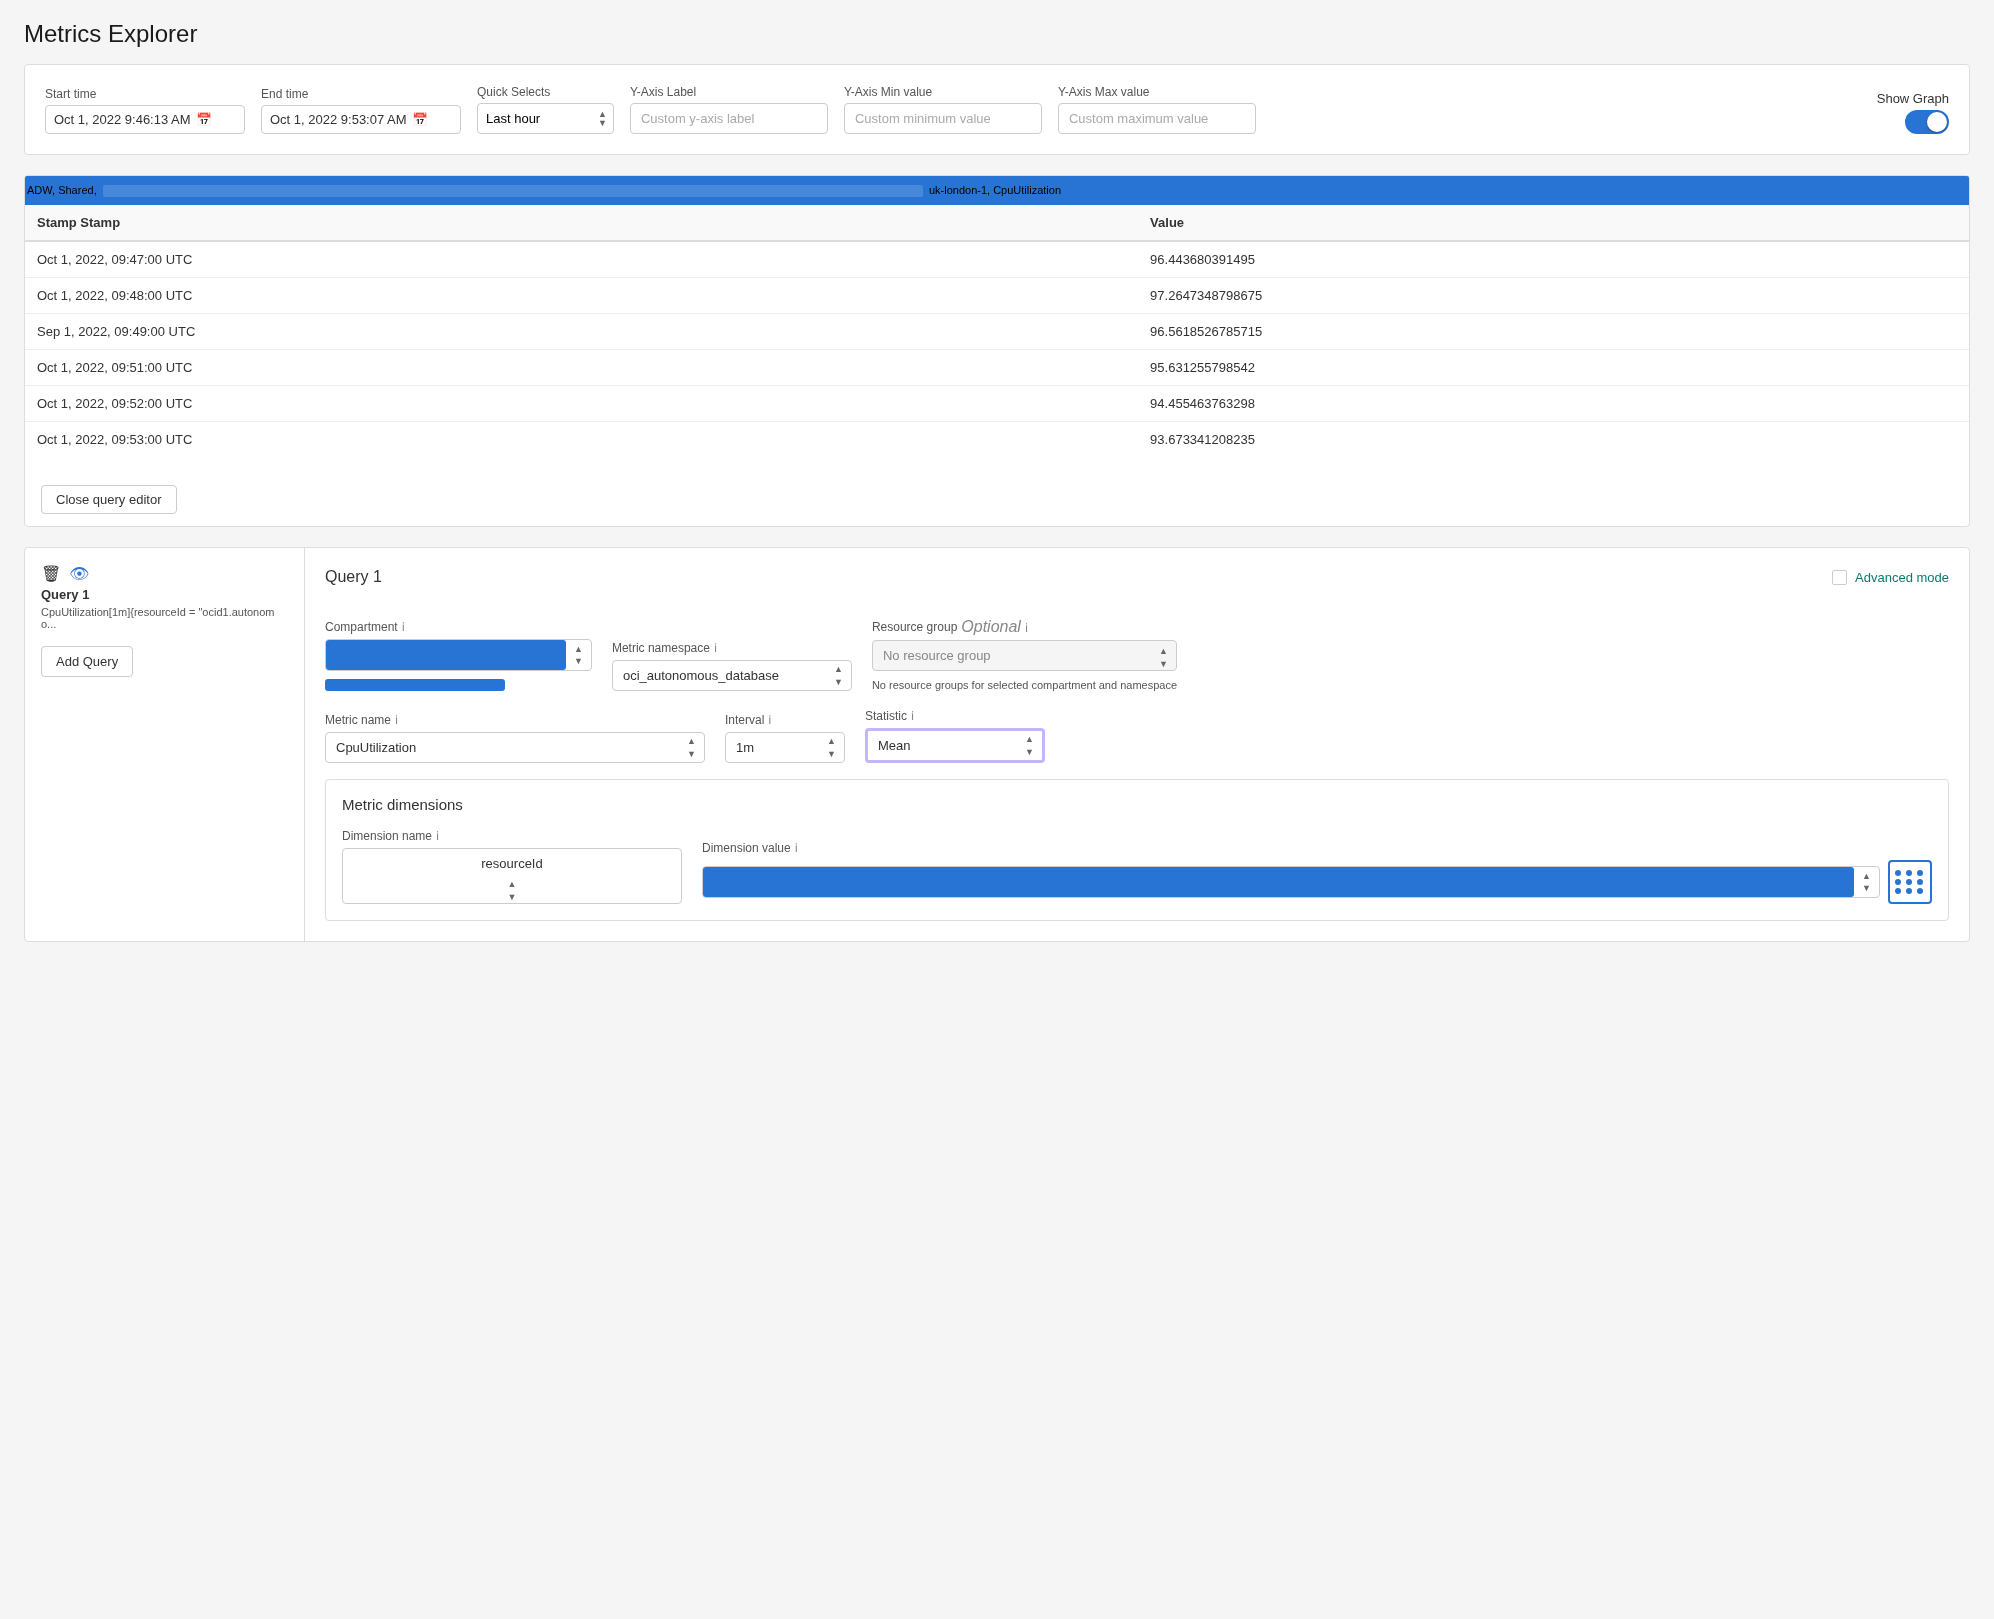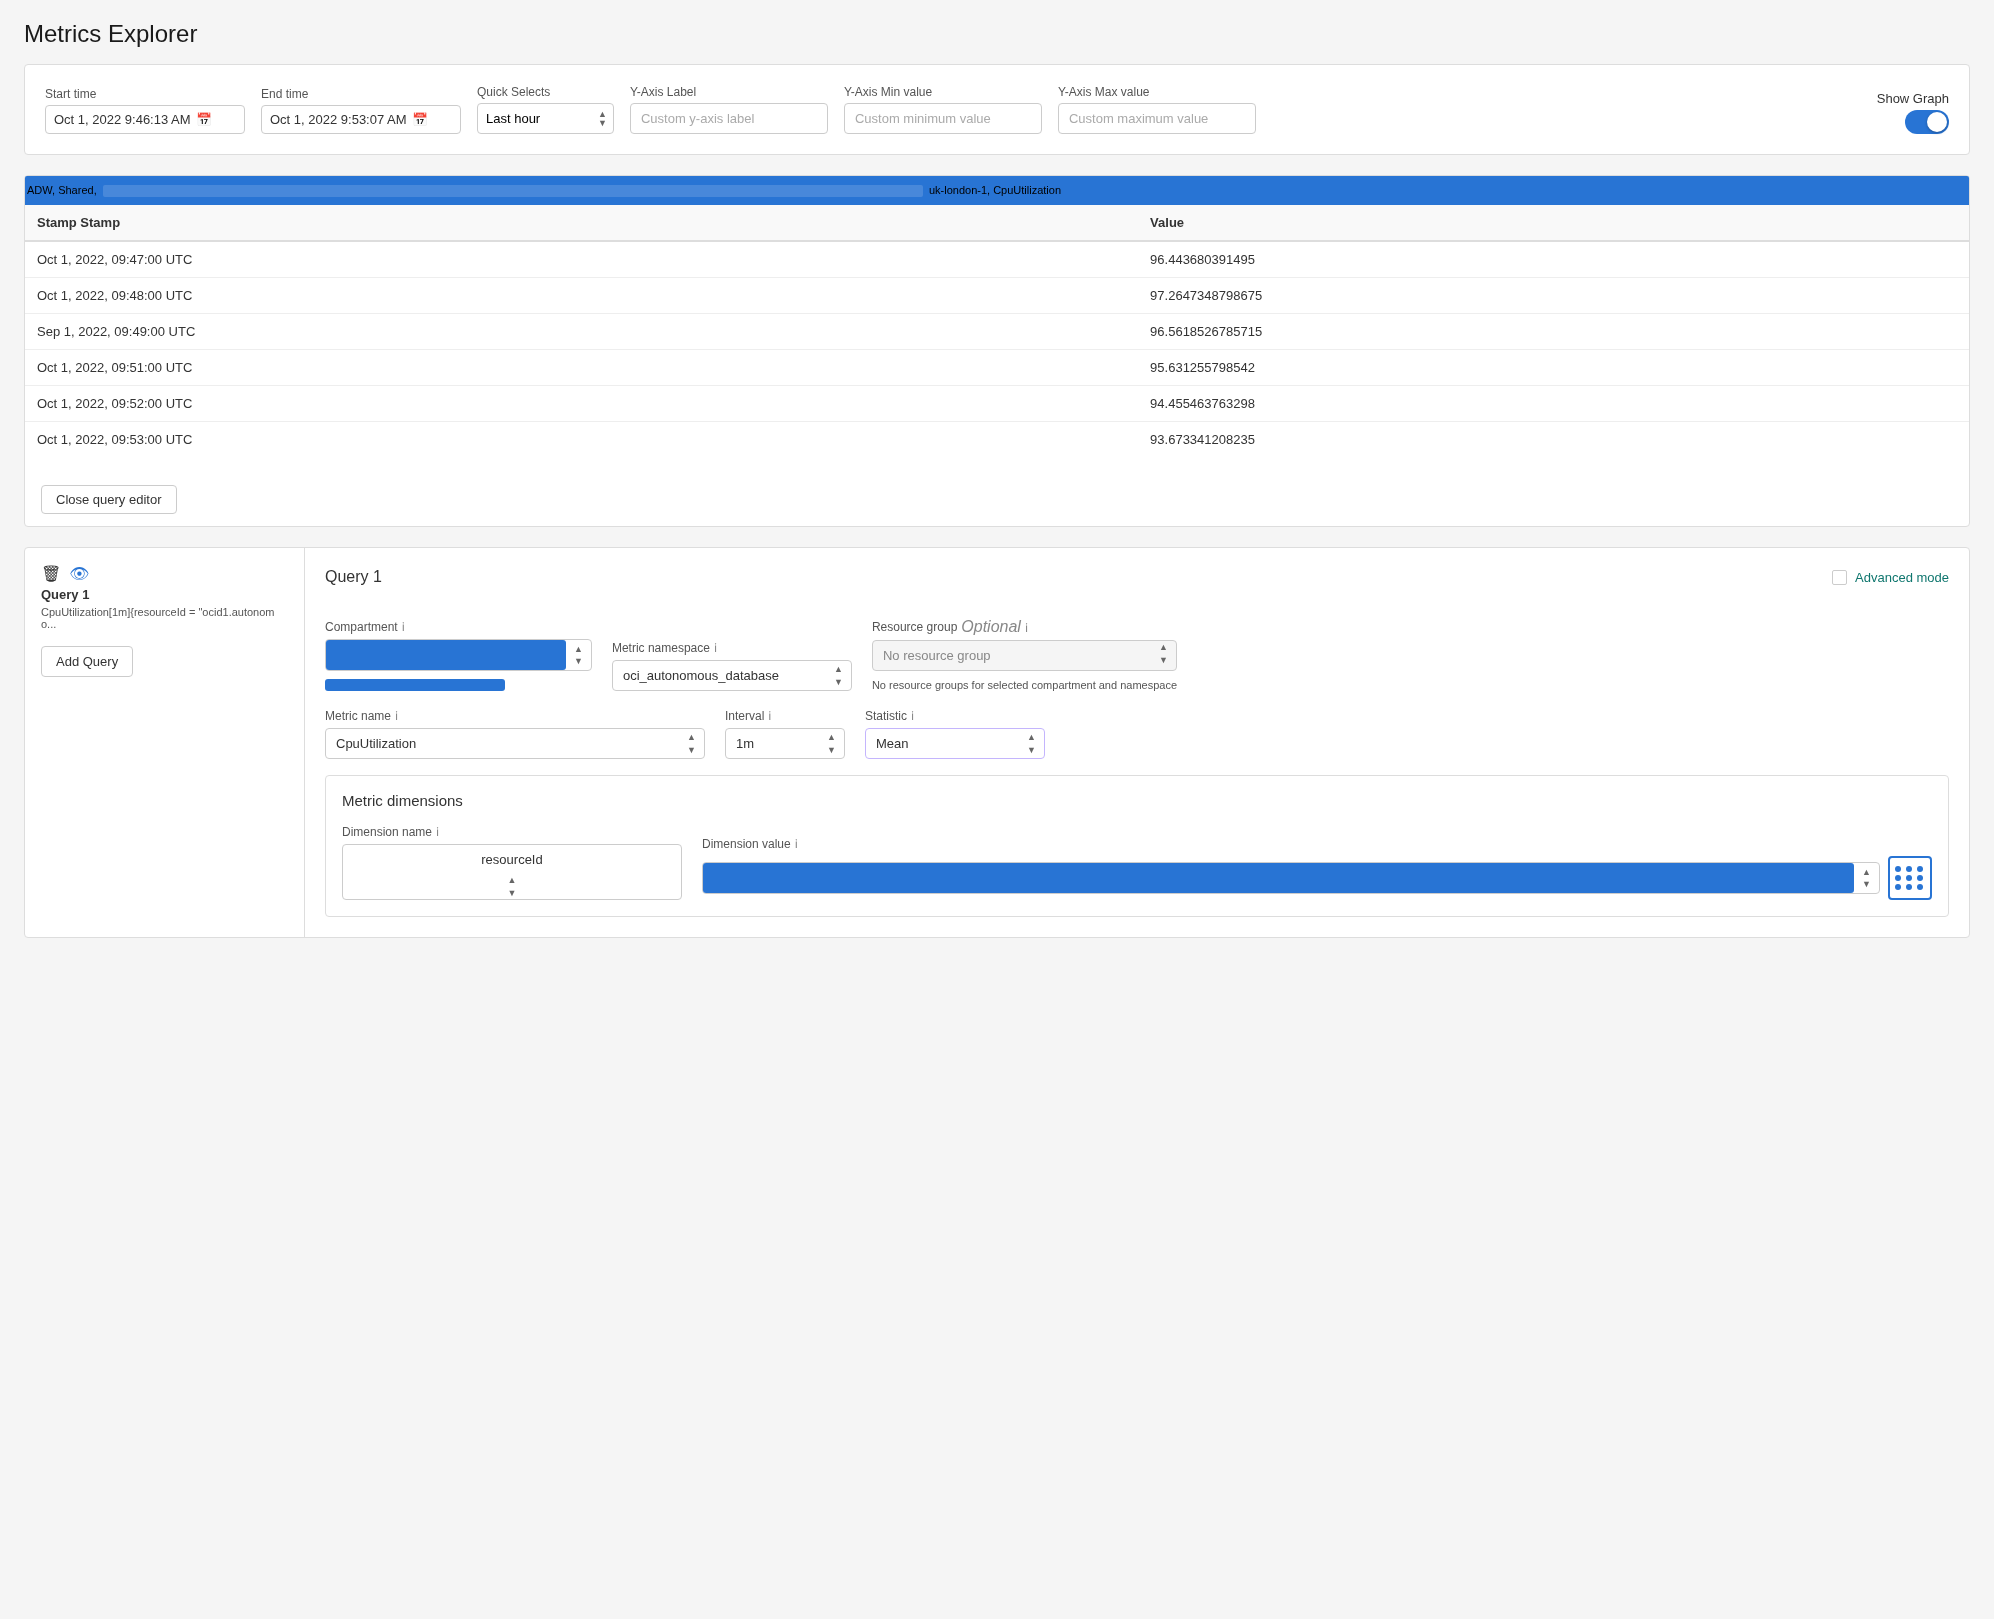--- a/index.html
+++ b/index.html
@@ -235,21 +235,21 @@
                 </div>
             </div>
           </div>
 
           <div class="form-group">
             <span class="form-label">
               <span>Resource group</span>
               <span class="optional-tag">Optional</span>
               <span class="info-icon">ℹ</span>
             </span>
-            <div style="display:flex; align-items:flex-start; border:1px solid #ccc; border-radius:4px; background:#f5f5f5; min-width:240px;">
+            <div style="display:flex; align-items:flex-end; border:1px solid #ccc; border-radius:4px; background:#f5f5f5; min-width:240px;">
               <span style="padding: 7px 10px; font-size:13px; flex:1; color:#888;">No resource group</span>
               <div style="display:flex; flex-direction:column; padding:0 8px; color:#666; font-size:9px; line-height:1.4;">
                   <span>▲</span>
                   <span>▼</span>
                 </div>
             </div>
             <span class="resource-group-note">No resource groups for selected compartment and namespace</span>
           </div>
         </div>
 
@@ -281,21 +281,21 @@
                   <span>▼</span>
                 </div>
             </div>
           </div>
 
           <div class="form-group">
             <span class="form-label">
               <span>Statistic</span>
               <span class="info-icon">ℹ</span>
             </span>
-            <div style="display:flex; align-items:center; border:1px solid #c4b5fd; border-radius:4px; background:#fff; min-width:180px;">
+            <div style="display:flex; align-items:center; border:3px solid #c4b5fd; border-radius:4px; background:#fff; min-width:180px;">
               <span style="padding: 7px 10px; font-size:13px; flex:1;">Mean</span>
               <div style="display:flex; flex-direction:column; padding:0 8px; color:#666; font-size:9px; line-height:1.4;">
                   <span>▲</span>
                   <span>▼</span>
                 </div>
             </div>
           </div>
         </div>
 
         <div class="metric-dimensions">

